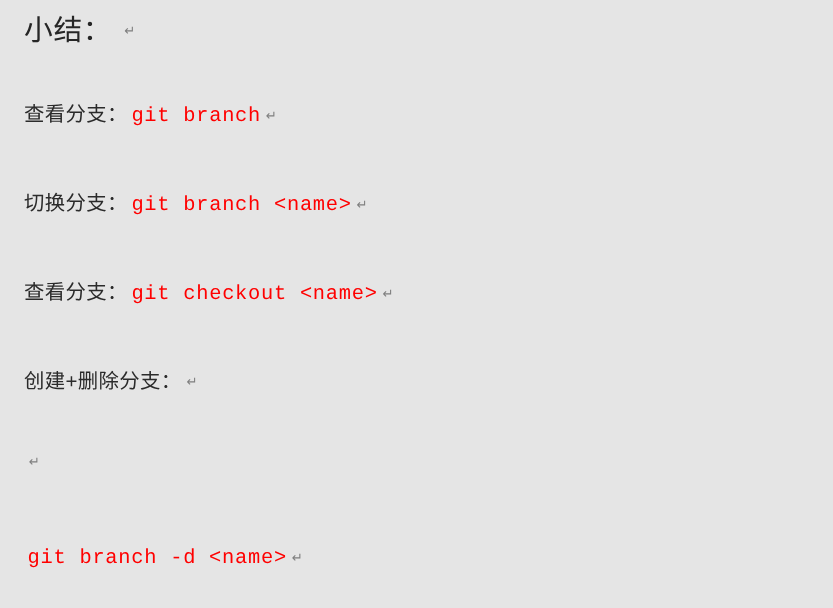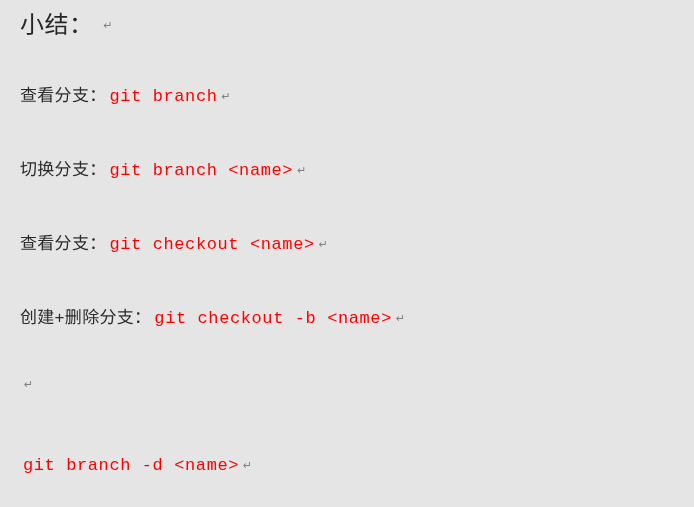--- a/index.html
+++ b/index.html
@@ -110,21 +110,20 @@
     </div>
 
     <div class="cmd-line">
       <span class="cmd-label">查看分支：</span>
       <span class="cmd-code">git checkout &lt;name&gt;</span>
       <span class="return-mark">↵</span>
     </div>
 
     <div class="cmd-line">
       <span class="cmd-label">创建+删除分支：</span>
-      <span class="cmd-code">git checkout -b &lt;name&gt;</span>
       <span class="return-mark">↵</span>
     </div>
 
     <div class="cmd-line">
       <span class="return-mark">↵</span>
     </div>
 
     <div class="cmd-line">
       <span class="cmd-code">git branch -d &lt;name&gt;</span>
       <span class="return-mark">↵</span>

